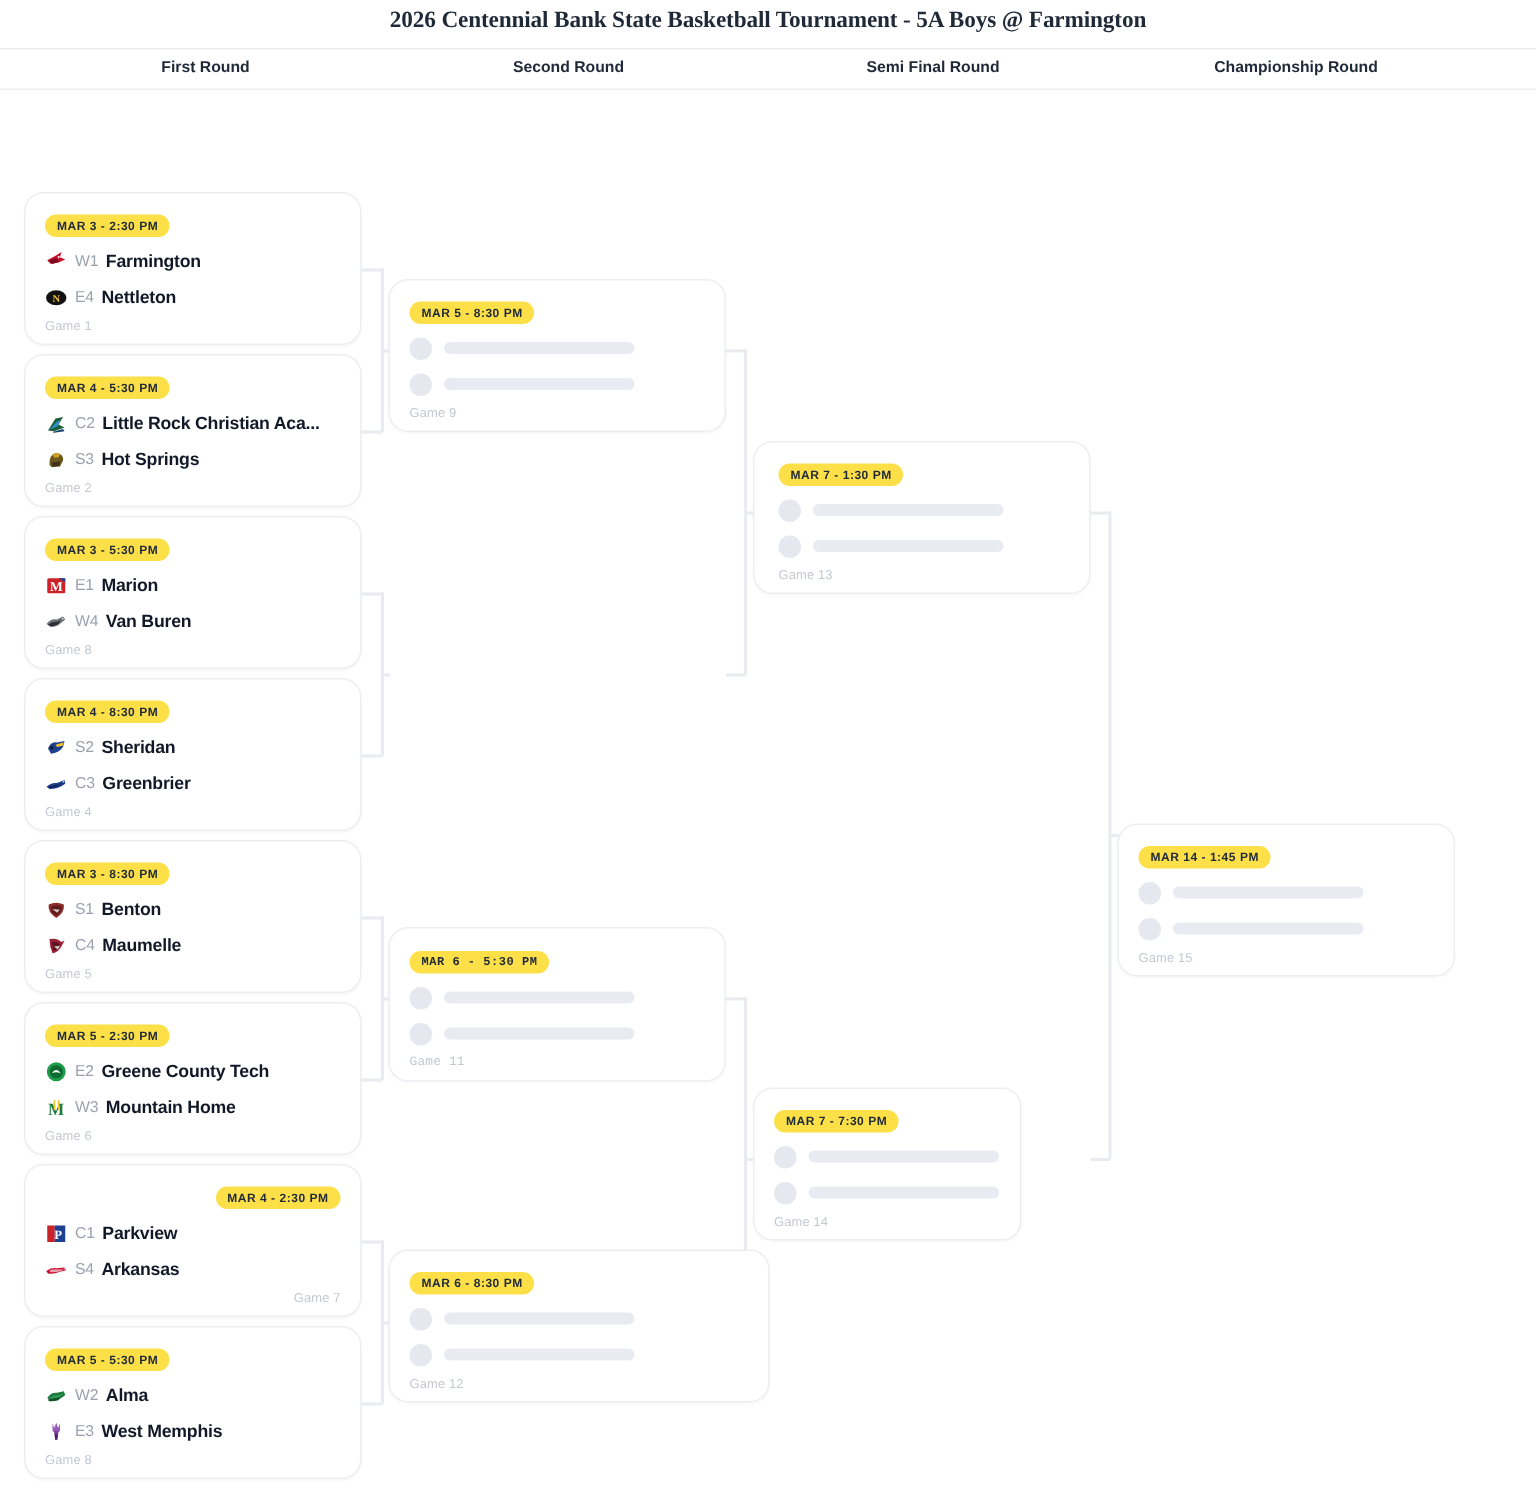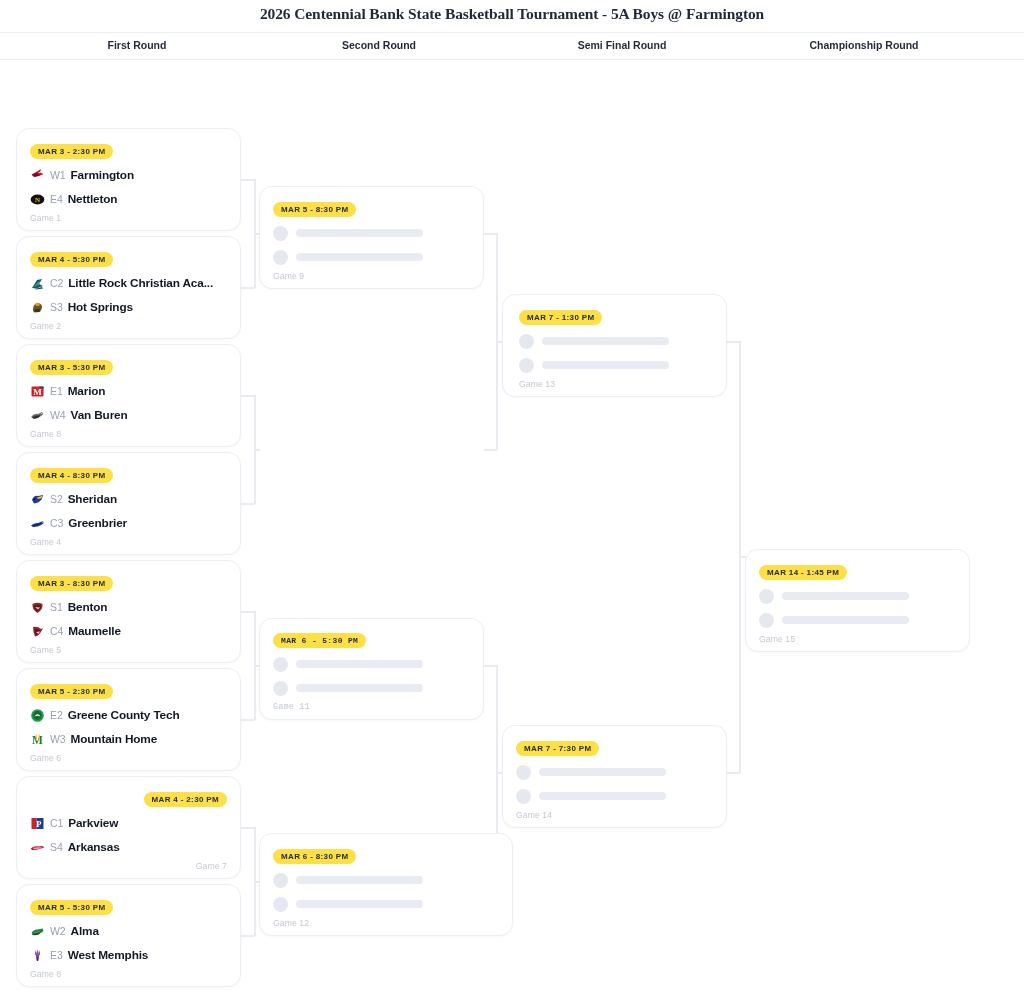--- a/index.html
+++ b/index.html
@@ -429,21 +429,21 @@
       <span class="ph-circle"></span>
       <span class="ph-bar long"></span>
     </div>
     <div class="ph-row">
       <span class="ph-circle"></span>
       <span class="ph-bar short"></span>
     </div>
     <div class="game-label">Game 13</div>
   </div>
 
-  <div class="match" style="left:502px; top:665px; width:225px;">
+  <div class="match" style="left:502px; top:665px; width:179px;">
     <div class="date-pill">MAR 7 - 7:30 PM</div>
     <div class="ph-row">
       <span class="ph-circle"></span>
       <span class="ph-bar long"></span>
     </div>
     <div class="ph-row">
       <span class="ph-circle"></span>
       <span class="ph-bar short"></span>
     </div>
     <div class="game-label">Game 14</div>

